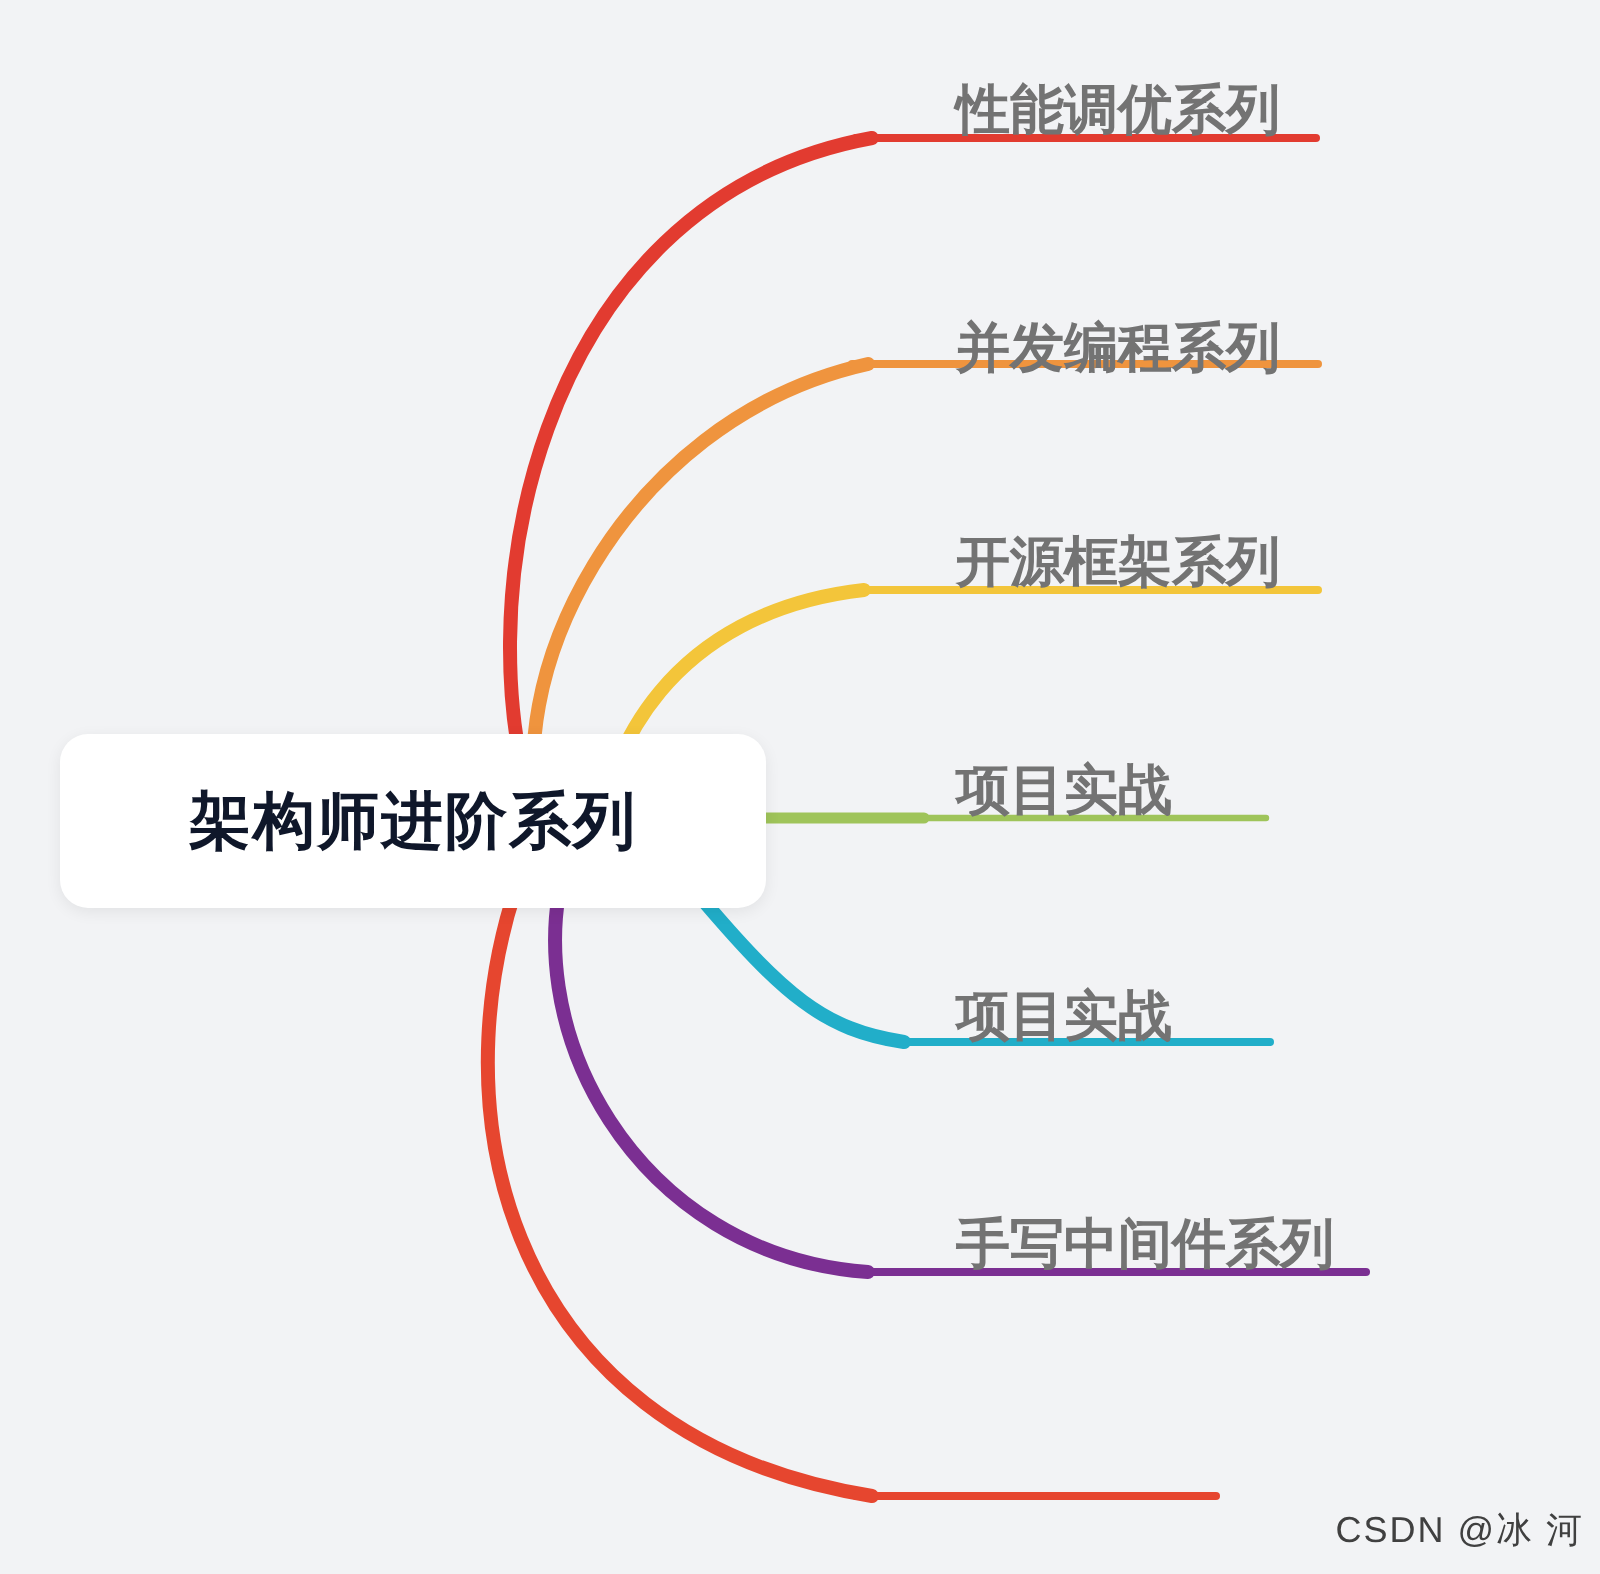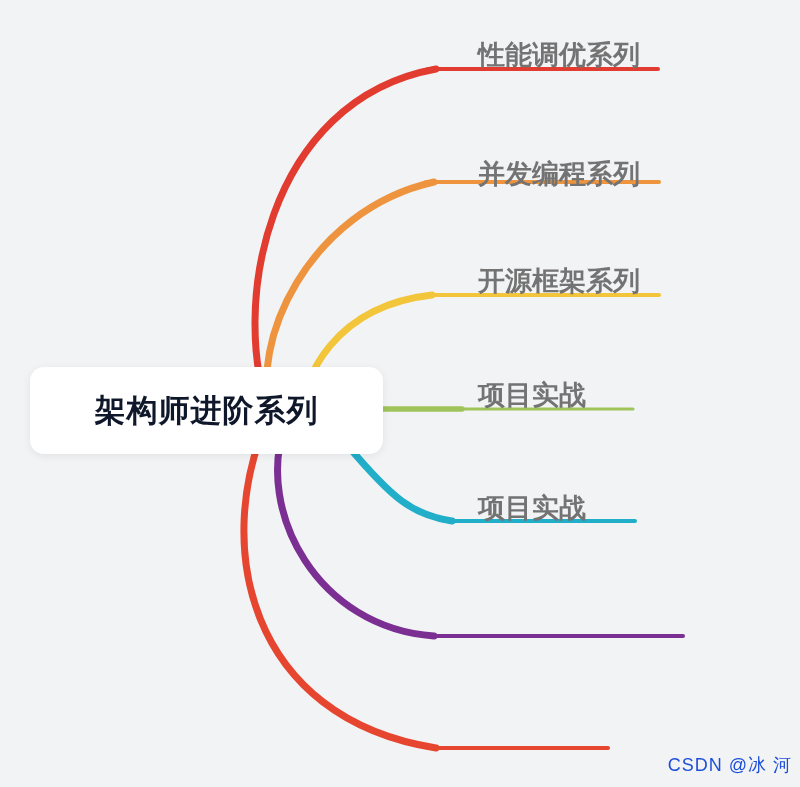--- a/index.html
+++ b/index.html
@@ -65,21 +65,21 @@
     color: #737373;
     white-space: nowrap;
     cursor: pointer;
     margin-top: 16px;
   }
   .watermark {
     position: absolute;
     right: 8px;
     bottom: 10px;
     font-size: 18px;
-    color: #1d4ed8;
+    color: #404040;
     letter-spacing: 1px;
     user-select: none;
   }
 </style>
 </head>
 <body>
 
 <div class="canvas">
 
   <svg class="links" viewBox="0 0 800 787">
@@ -122,16 +122,17 @@
 
   <div class="root-node">
     <span class="root-label">架构师进阶系列</span>
   </div>
 
   <div class="branch-label" style="top:20px">性能调优系列</div>
   <div class="branch-label" style="top:139px">并发编程系列</div>
   <div class="branch-label" style="top:246px">开源框架系列</div>
   <div class="branch-label" style="top:360px">项目实战</div>
   <div class="branch-label" style="top:473px">项目实战</div>
+  <div class="branch-label" style="top:587px">手写中间件系列</div>
 
   <div class="watermark">CSDN @冰 河</div>
 
 </div>
 
 </body></html>

